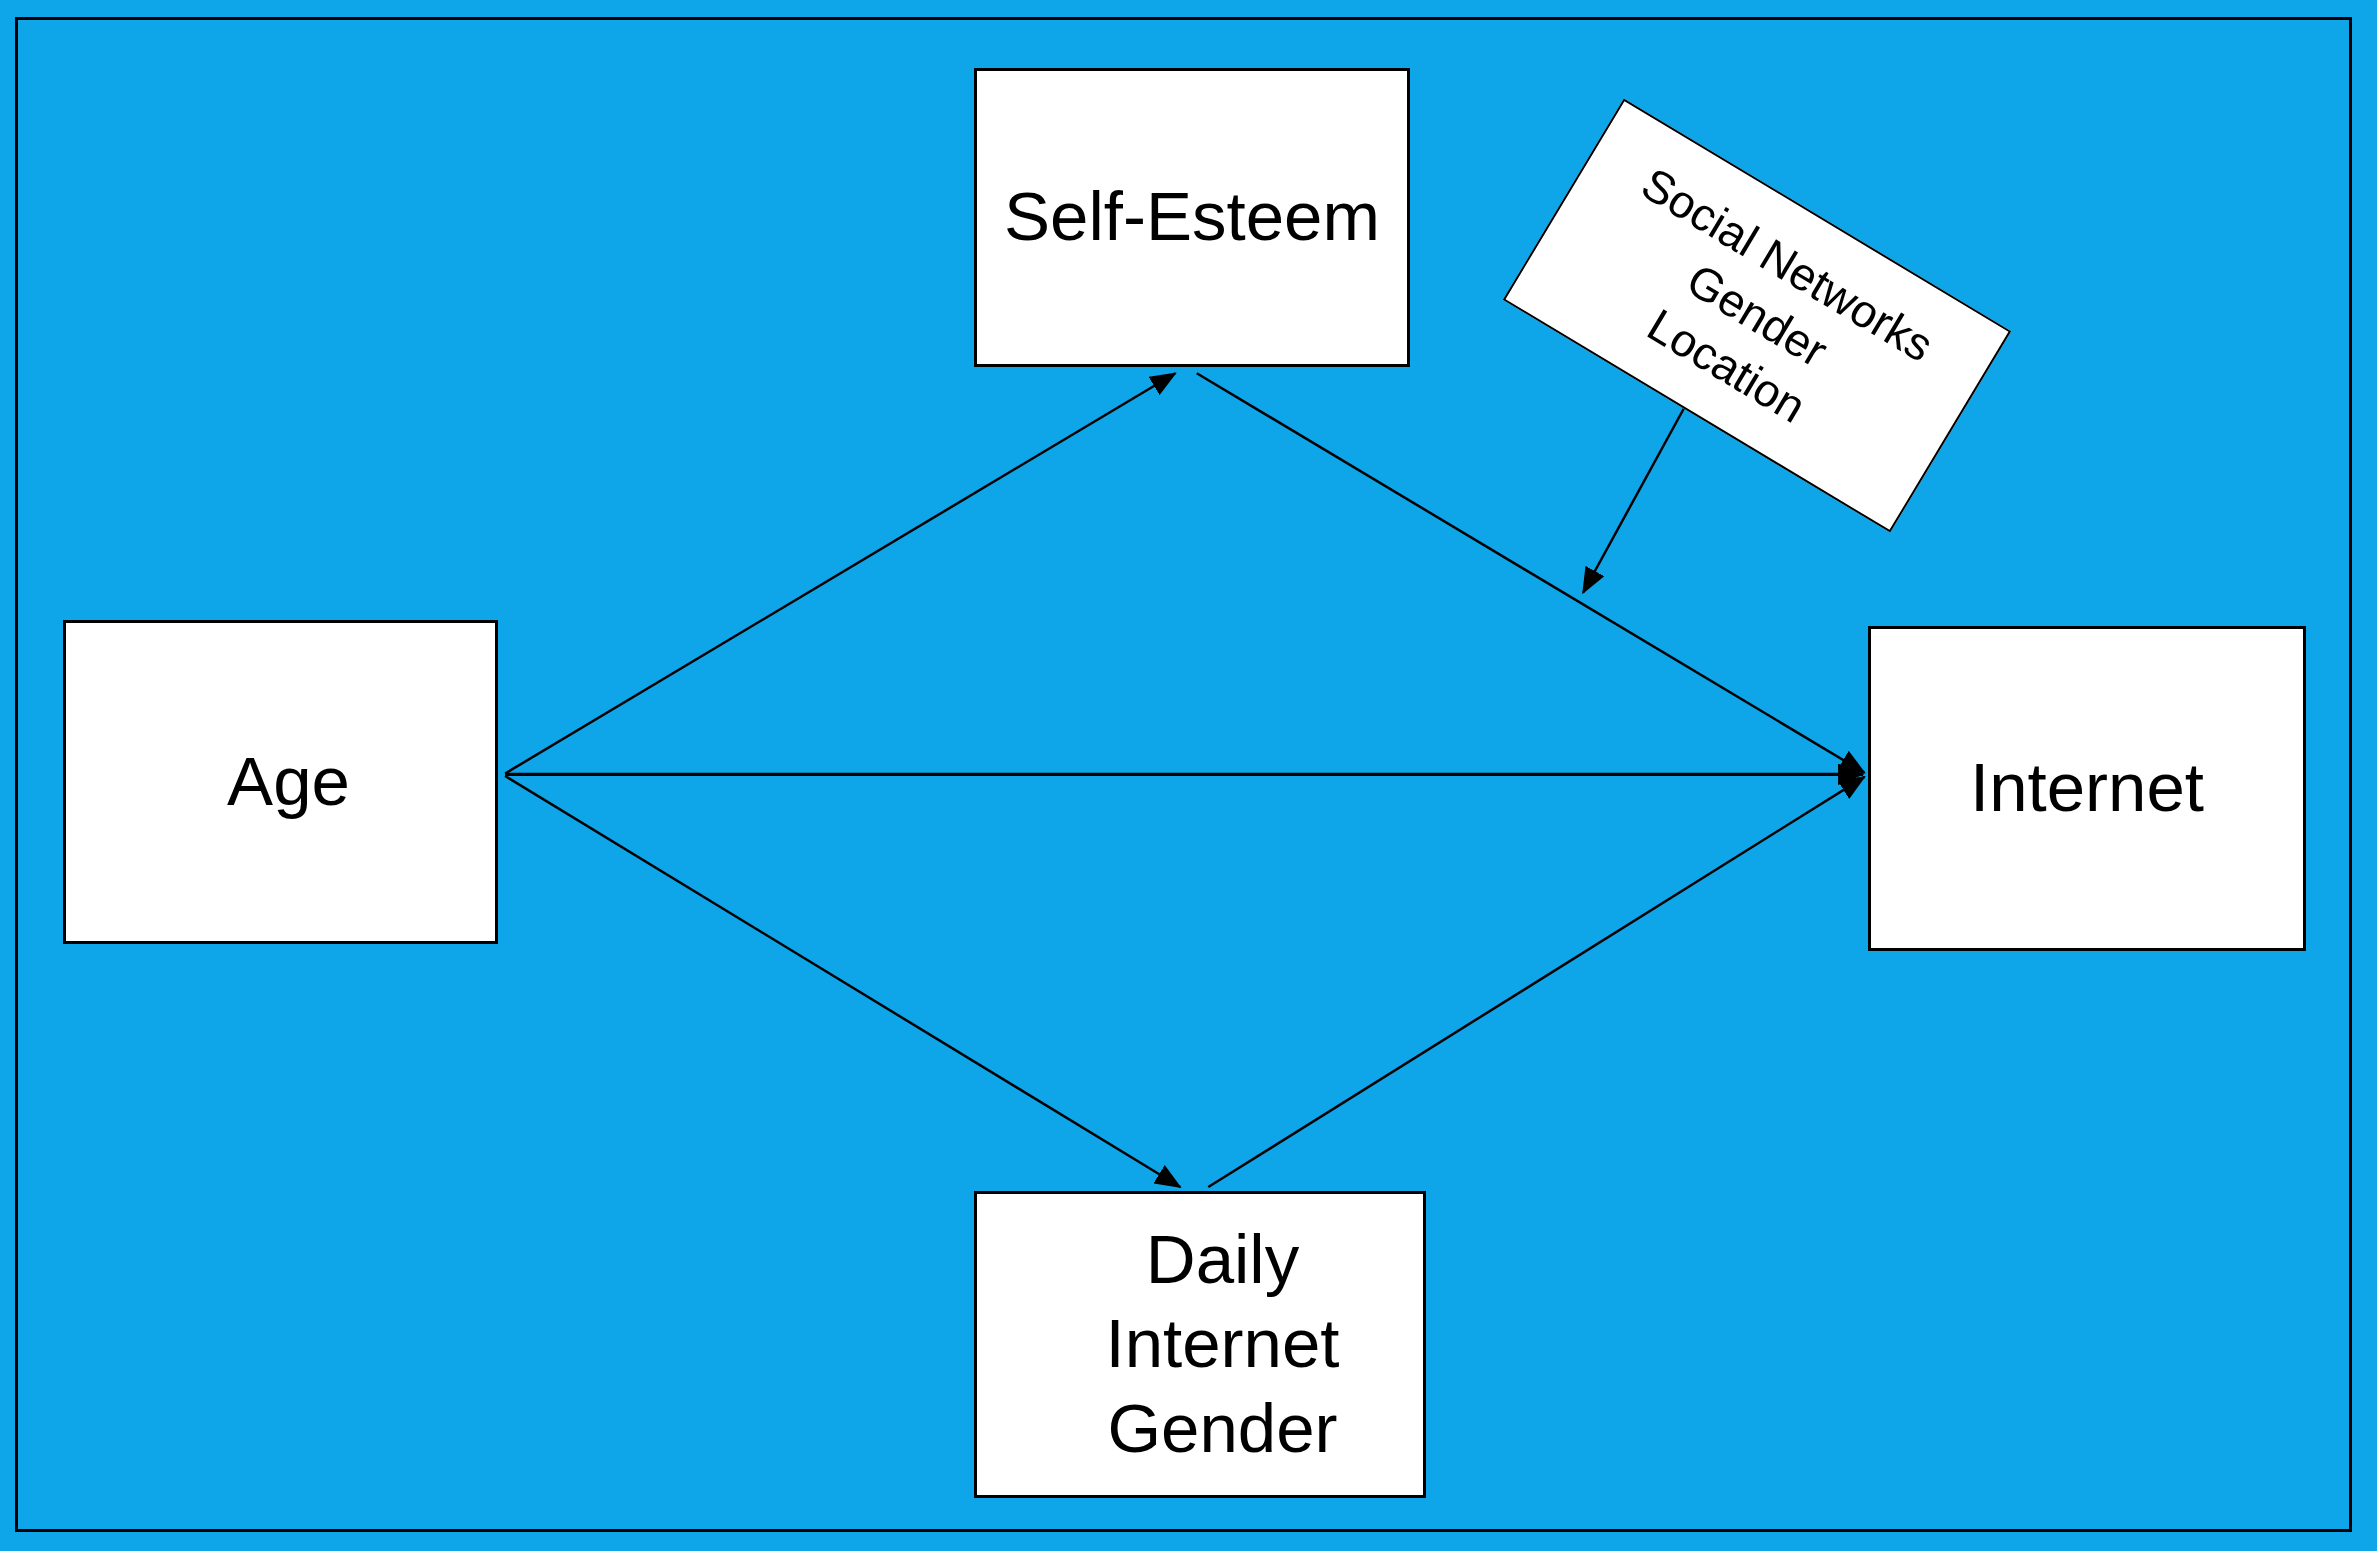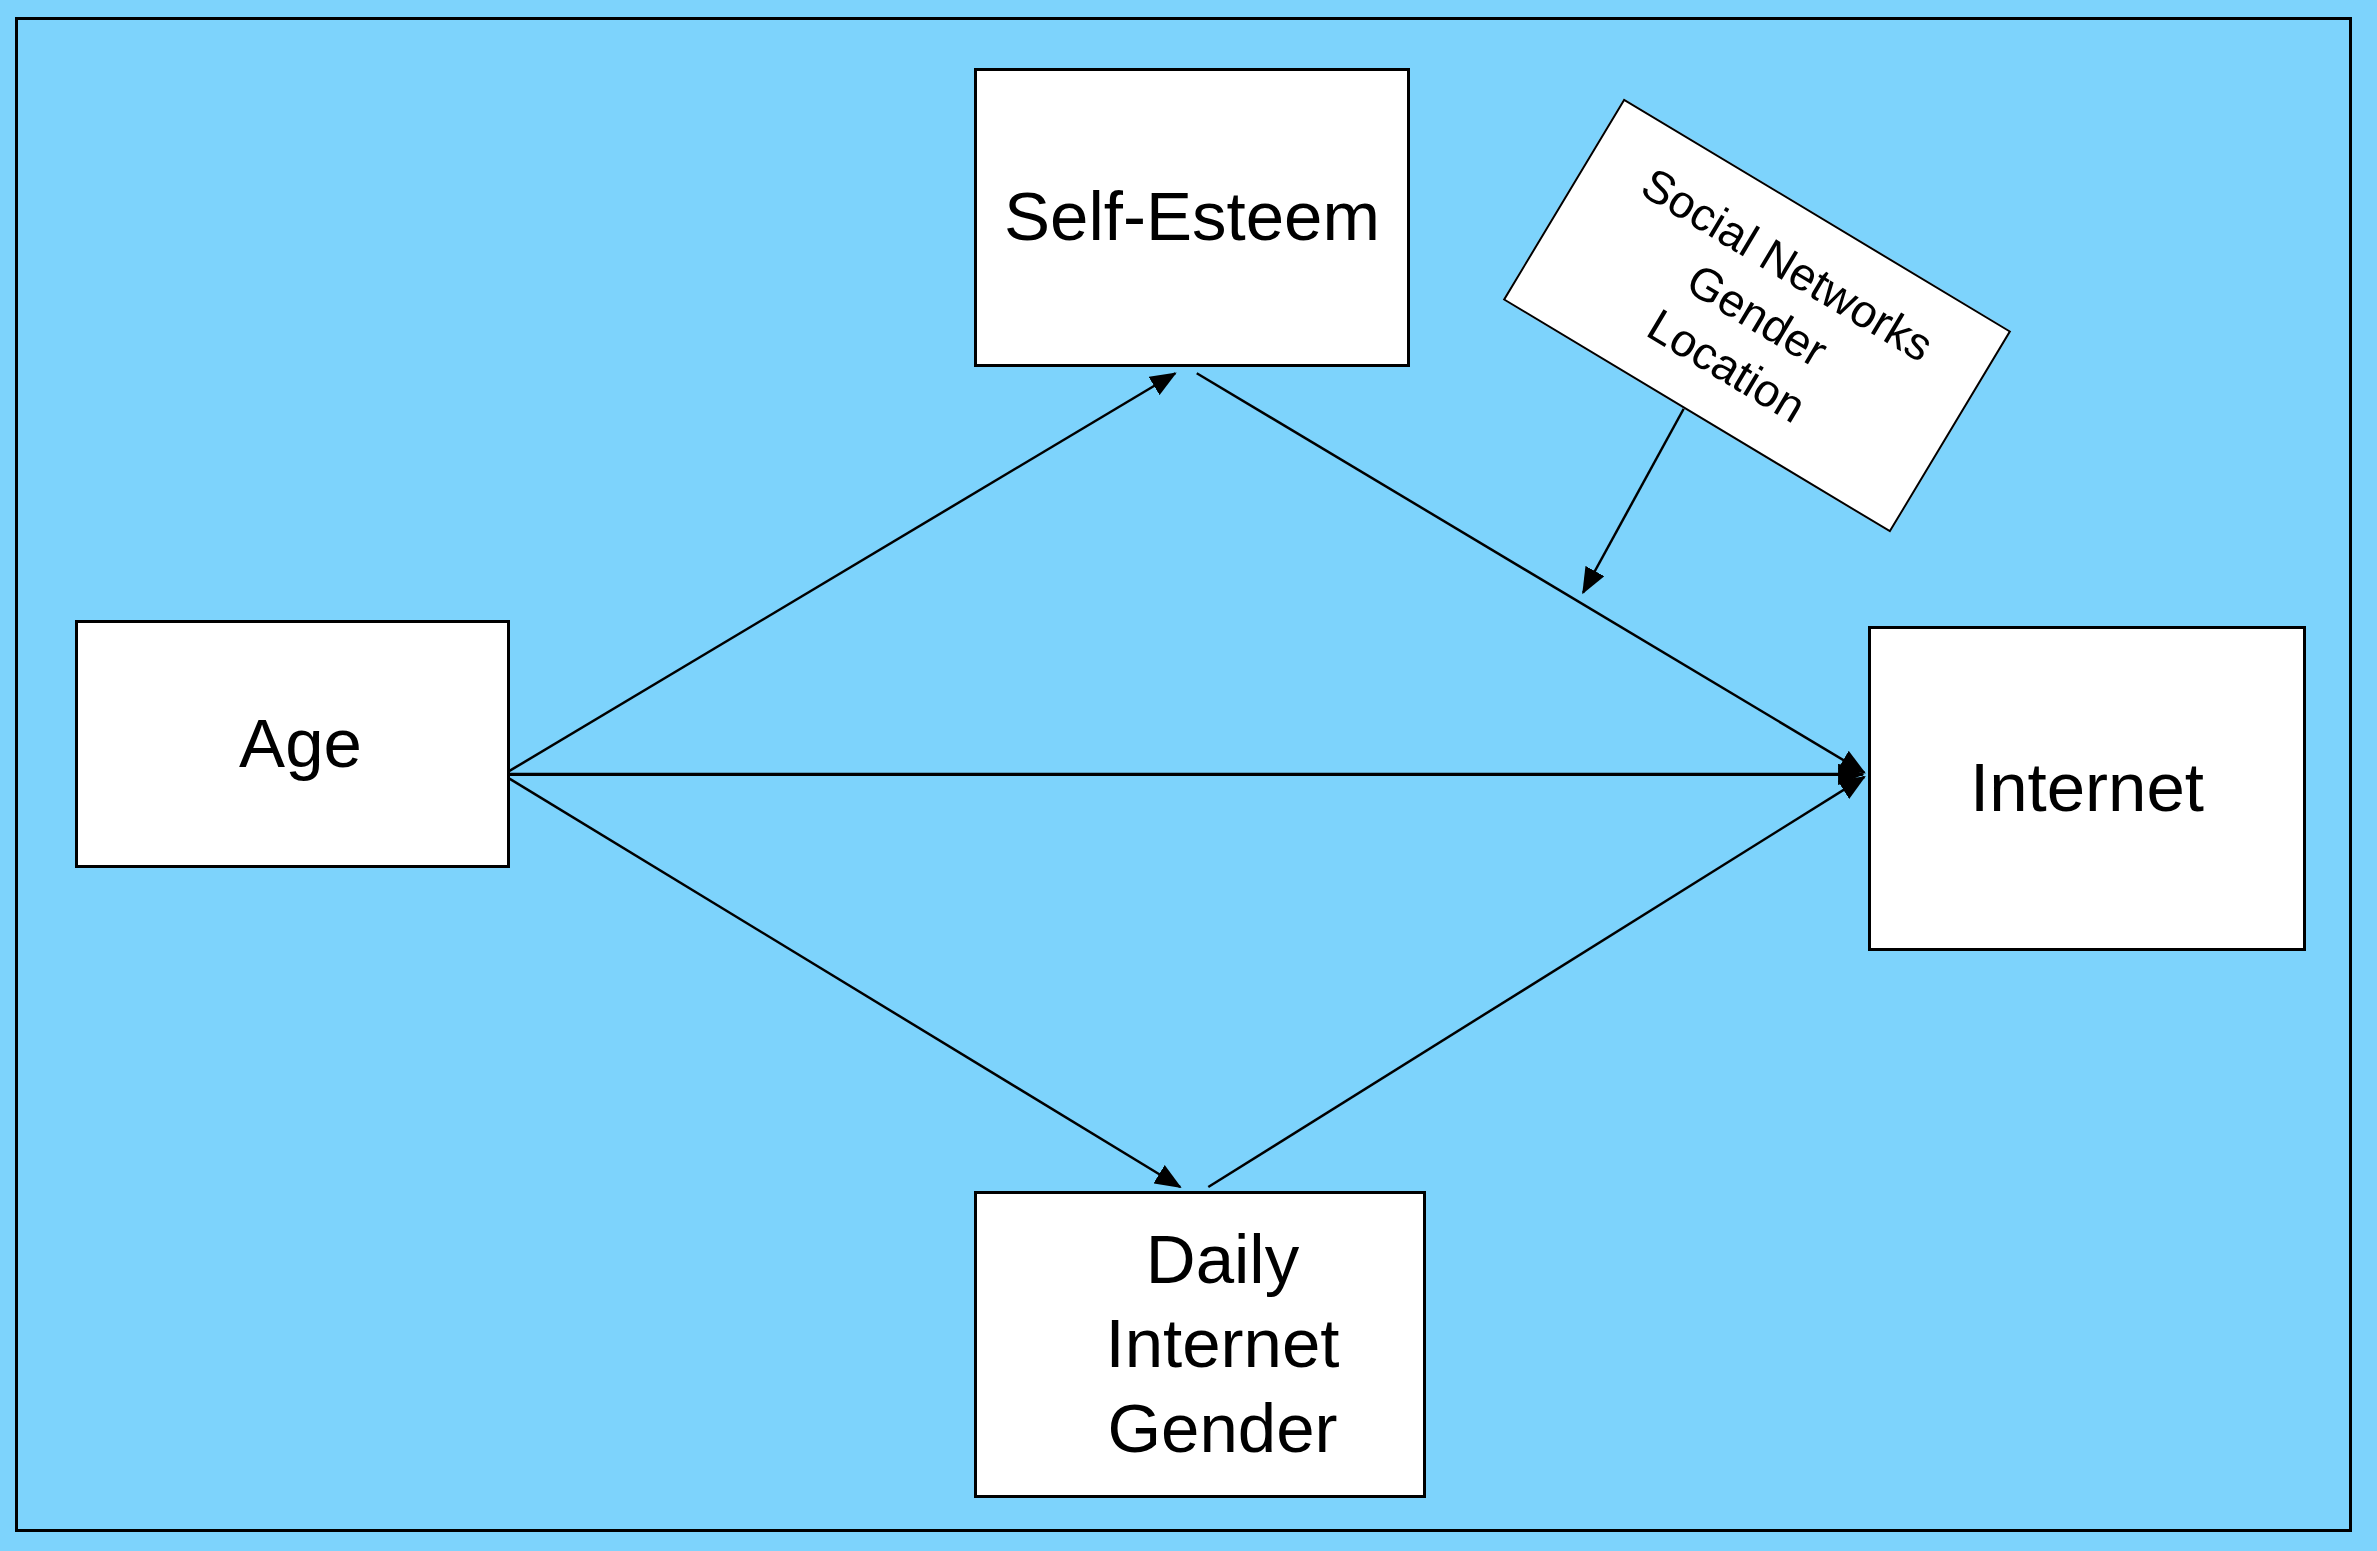--- a/index.html
+++ b/index.html
@@ -9,21 +9,21 @@
     background: #ffffff;
     width: 2377px;
     height: 1552px;
     overflow: hidden;
     font-family: "Liberation Sans", sans-serif;
   }
   #canvas {
     position: relative;
     width: 2377px;
     height: 1552px;
-    background: #7dd3fc;
+    background: #0ea5e9;
   }
   #frame {
     position: absolute;
     left: 15px;
     top: 16.5px;
     width: 2331px;
     height: 1509px;
     border: 3.3px solid #000000;
     background: transparent;
   }
@@ -42,21 +42,21 @@
     flex-direction: column;
     align-items: center;
     justify-content: center;
     text-align: center;
     color: #000000;
     font-size: 69px;
     line-height: 1.22;
     box-sizing: border-box;
   }
   #node-self-esteem   { left: 974px; top: 68px;   width: 436px; height: 299px; }
-  #node-age           { left: 75px;   top: 620px;  width: 435px; height: 248px; padding-left: 16px; }
+  #node-age           { left: 63px;   top: 620px;  width: 435px; height: 324px; padding-left: 16px; }
   #node-internet-addiction { left: 1868px; top: 626px; width: 438px; height: 325px; }
   #node-daily-internet-usage { left: 974px; top: 1191px; width: 452px; height: 307px; padding-left: 45px; }
   #node-moderators {
     left: 1531px; top: 198px; width: 452px; height: 235px;
     transform: rotate(31deg);
     border-width: 2.5px;
     font-size: 46px;
     line-height: 1.28;
   }
   .node .line { display: block; }

